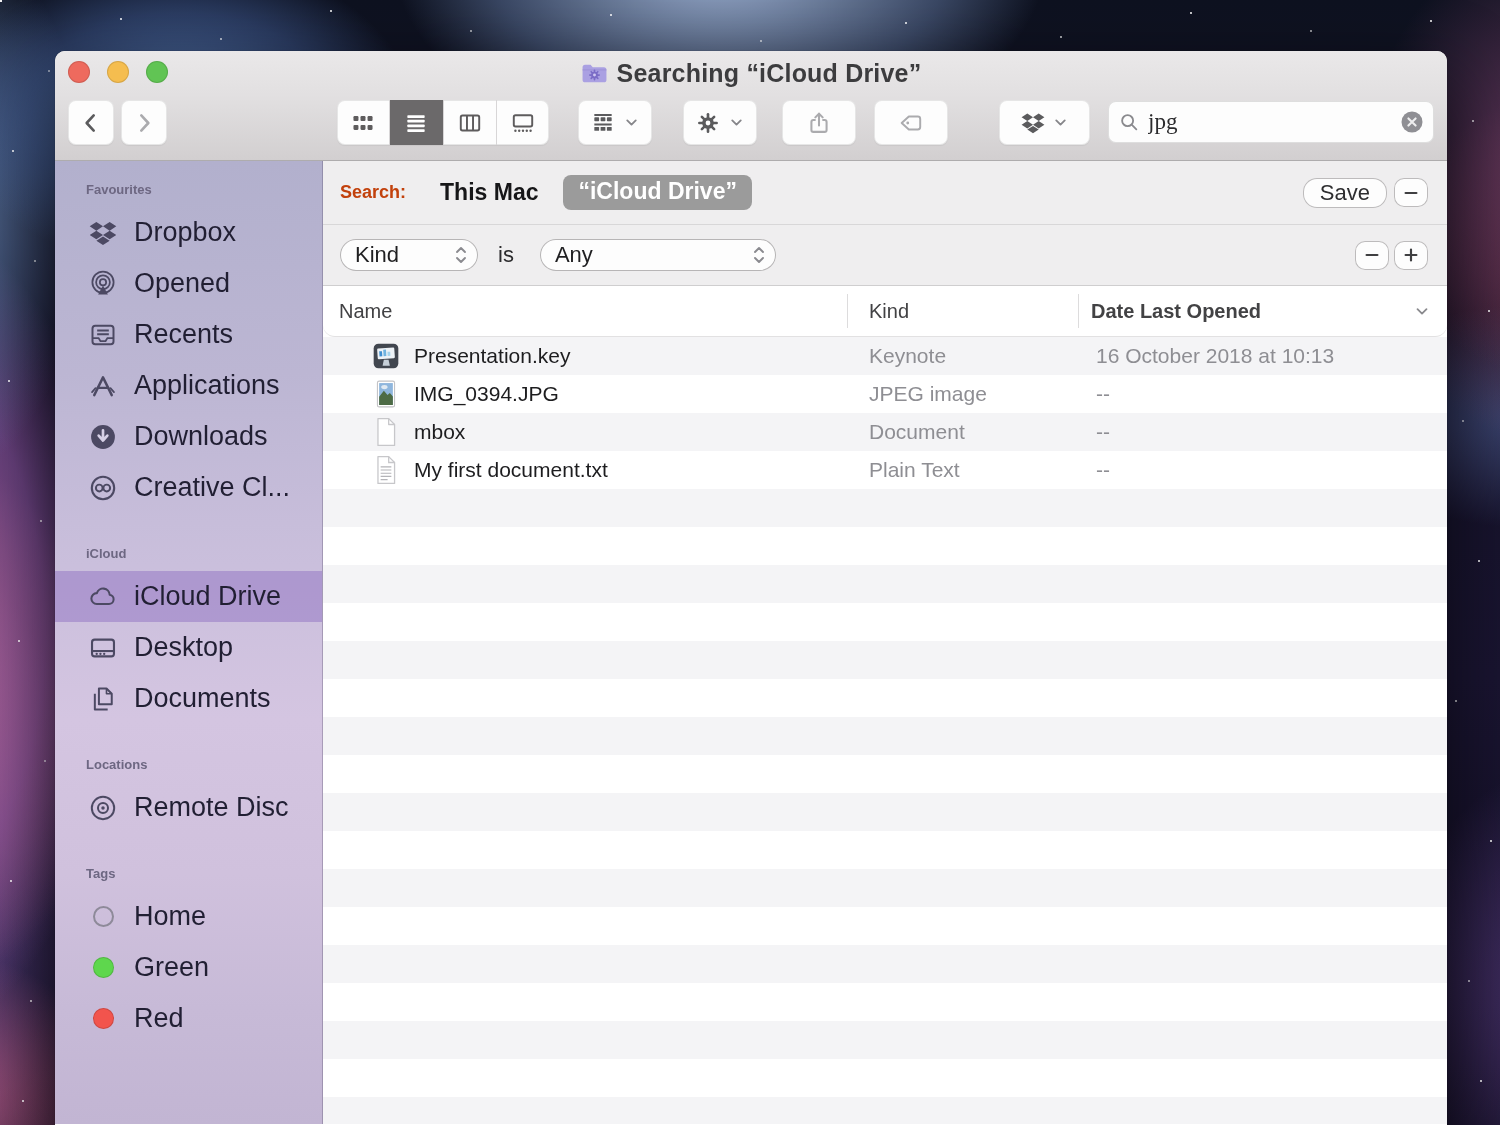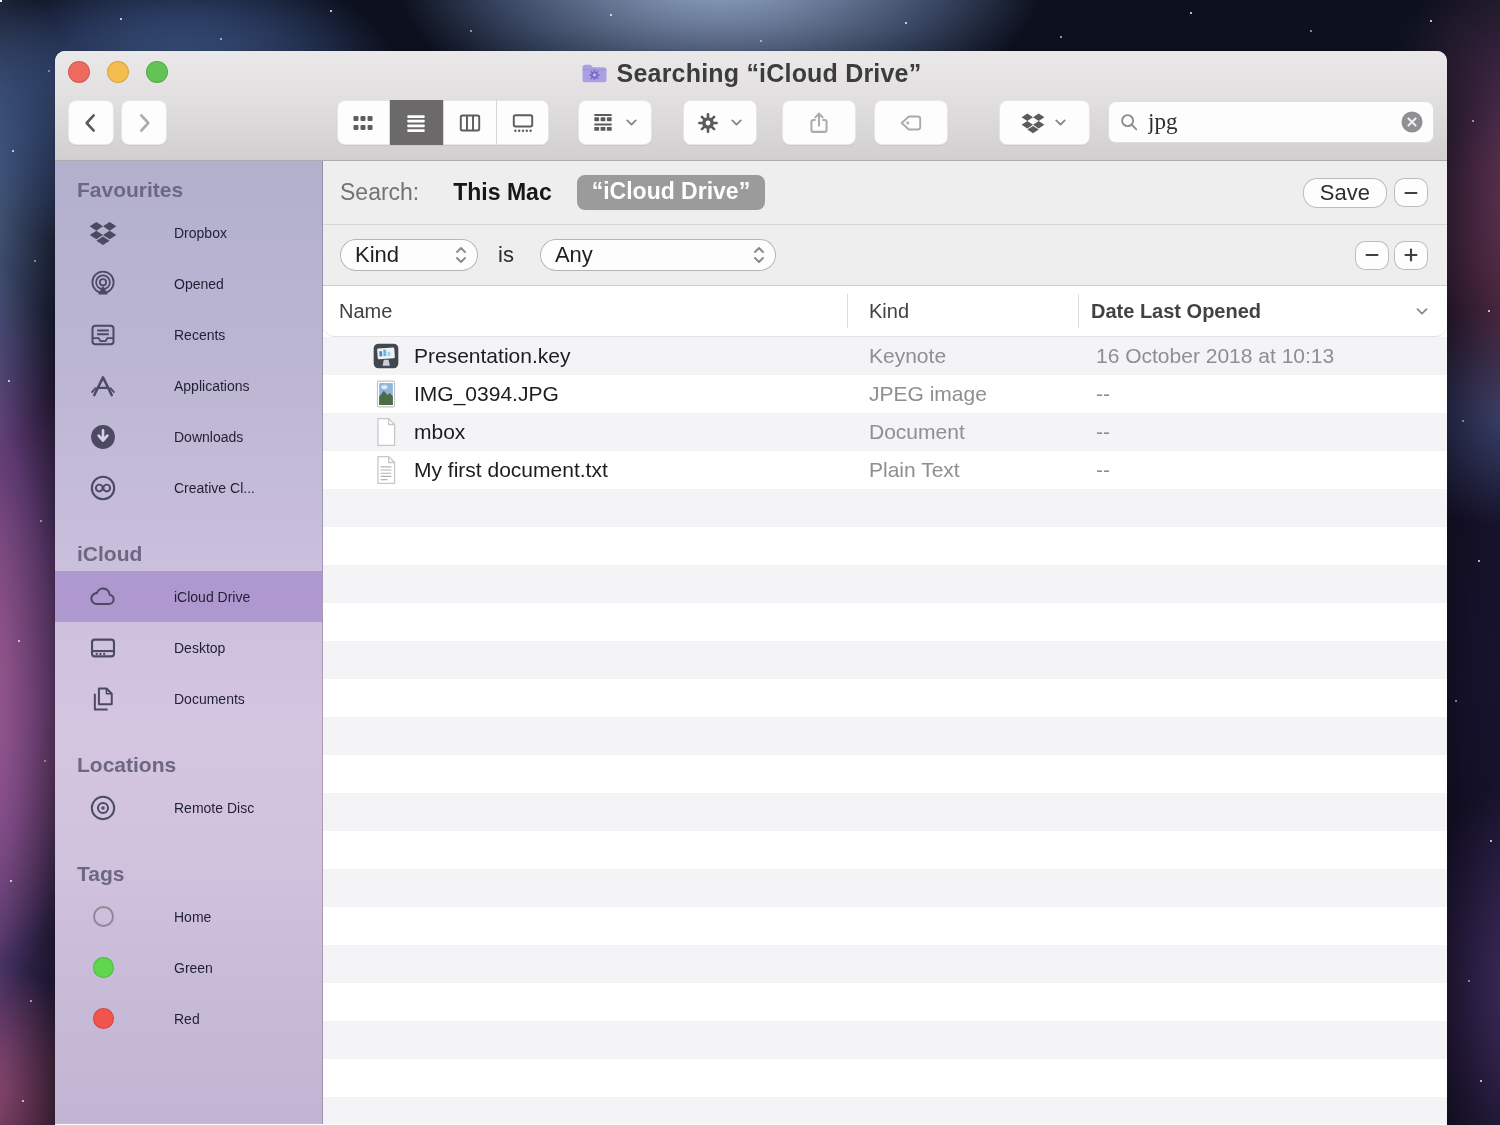--- a/index.html
+++ b/index.html
@@ -72,36 +72,36 @@
     font-family:Liberation Serif, serif; font-size:23px; color:#2b2b2d; margin-left:8px; min-width:0; }
   .clearbtn { width:24px; height:24px; flex:none; display:flex; }
 
   
   .wbody { display:flex; height:963px; }
   .sidebar { width:268px; flex:none; overflow:hidden;
     background:linear-gradient(180deg,#b2b0cd 0%,#bcb6d3 22%,#cabfdc 42%,#d4c5e1 58%,#d0c1dd 74%,#c7bad7 88%,#c2b5d3 100%);
     border-right:1px solid rgba(90,80,110,.35); }
   .side-section { margin-top:28px; }
   .side-section:first-child { margin-top:16px; }
-  .side-title { height:26px; line-height:26px; padding-left:22px; margin-bottom:4px;
-    font-size:21px; font-weight:700; color:#6d6782; }
+  .side-title { height:26px; line-height:26px; padding-left:31px; margin-bottom:4px;
+    font-size:13px; font-weight:700; color:#6d6782; }
   .side-item { height:51px; display:flex; align-items:center; padding-left:33px; position:relative; }
   .side-item.selected { background:rgba(138,104,190,.45); }
   .side-icon { width:30px; height:30px; margin-right:16px; display:flex; align-items:center;
     justify-content:center; color:#4c4963; flex:none; }
   .side-icon svg { width:28px; height:28px; }
-  .side-label { font-size:14px; color:#211f33; white-space:nowrap;margin-left:40px; }
+  .side-label { font-size:27px; color:#211f33; white-space:nowrap; }
   .dot { width:21px; height:21px; border-radius:50%; box-shadow:inset 0 0 0 1px rgba(0,0,0,.15); }
   .dot.outline { background:transparent; box-shadow:none; border:2px solid #8e8a99; }
 
   .main { flex:1; display:flex; flex-direction:column; background:#fff; min-width:0; }
 
   .scopebar { height:64px; flex:none; background:#efeeef; border-bottom:1px solid #d8d7d8;
     display:flex; align-items:center; padding:0 19px 0 17px; }
-  .scope-label { font-size:23px; font-weight:400; color:#737373; }
+  .scope-label { font-size:18px; font-weight:700; color:#c2410c; }
   .scope-thismac { font-size:23px; font-weight:700; color:#161618; margin-left:34px; }
   .scope-pill { margin-left:25px; background:#9b9b9b; color:#fff; font-size:23px; font-weight:700;
     padding:3px 15px 5px; border-radius:8px; }
   .scope-right { margin-left:auto; display:flex; gap:7px; align-items:center; }
   .save-btn { height:30px; padding:0 17px; background:#fdfdfd; border-radius:14px;
     box-shadow:inset 0 0 0 1px #bdbbbc; font-size:22px; color:#2e2e30; display:flex; align-items:center; }
   .small-btn { width:34px; height:29px; background:#fdfdfd; border-radius:10px;
     box-shadow:inset 0 0 0 1px #bdbbbc; display:flex; align-items:center; justify-content:center; color:#3f3f41; }
   .small-btn svg { width:20px; height:20px; }
 

